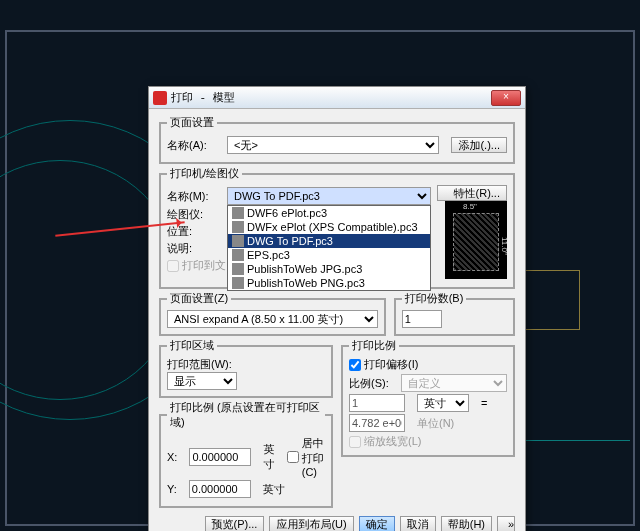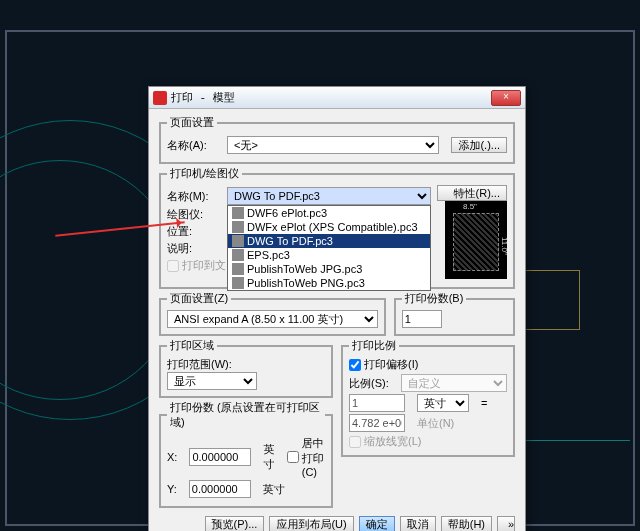--- a/index.html
+++ b/index.html
@@ -232,24 +232,24 @@
         <legend>打印份数(B)</legend>
         <input type="text" style="width: 40px;" value="1">
       </fieldset>
     </div>
 
     <div class="cols">
       <div class="col">
         <fieldset>
           <legend>打印区域</legend>
           <div>打印范围(W):</div>
-          <select style="width:90px"><option>显示</option></select>
+          <select style="width:70px"><option>显示</option></select>
         </fieldset>
         <fieldset>
-          <legend>打印份数 (原点设置在可打印区域)</legend>
+          <legend>打印比例 (原点设置在可打印区域)</legend>
           <div class="row">
             <span>X:</span>
             <input type="text" style="width: 62px;" value="0.000000">
             <span>英寸</span>
             <label class="chk">
                 <input type="checkbox" style="">
                 <span>居中打印(C)</span>
               </label>
           </div>
           <div class="row">

